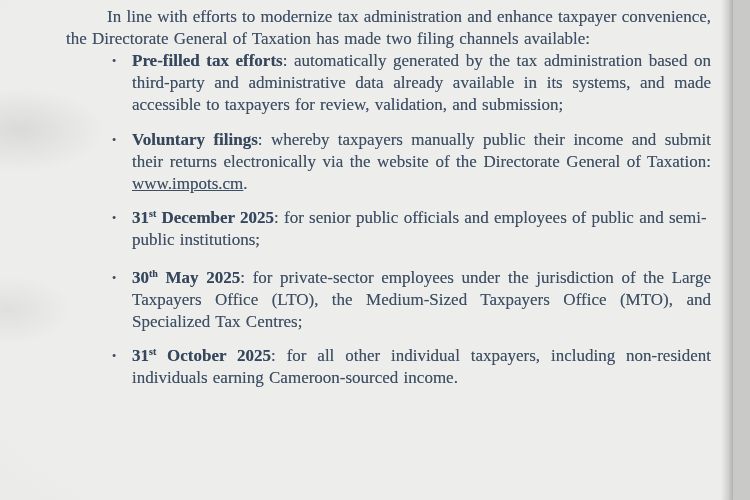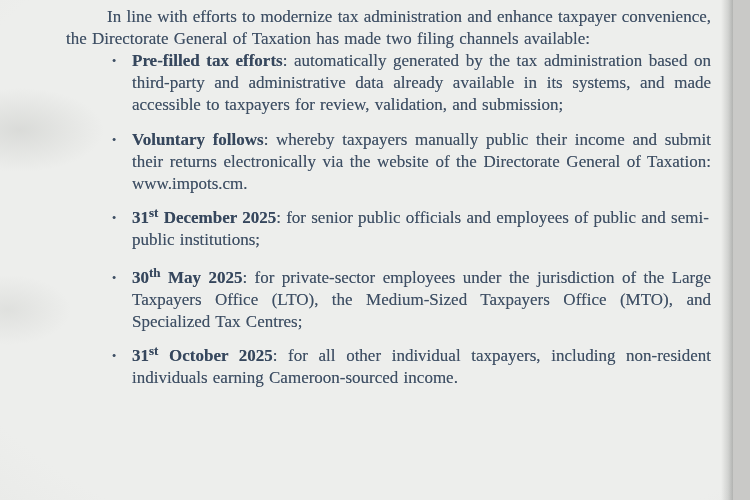--- a/index.html
+++ b/index.html
@@ -34,39 +34,39 @@
   .bullet-item.no-justify{text-align:left;}
   .bullet-item .marker{
     position:absolute;left:46px;top:3px;font-size:12px;line-height:16px;
   }
   .mbA{margin-bottom:13px;}
   .mbB{margin-bottom:12px;}
   .mbC{margin-bottom:16px;}
   .mbD{margin-bottom:12px;}
   .mbE{margin-bottom:8px;}
   .lead{font-weight:bold;color:#36475d;}
-  sup.ord{font-size:13px;line-height:0;vertical-align:6px;font-weight:bold;}
-  a.doc-link{color:inherit;cursor:pointer;}
+  sup.ord{font-size:10px;line-height:0;vertical-align:6px;font-weight:bold;}
+  a.doc-link{color:inherit;text-decoration:underline;cursor:pointer;}
 </style>
 </head>
 <body>
 
 <div class="page">
   <div class="content">
 
     <p class="para indent1 mb1">In line with efforts to modernize tax administration and enhance taxpayer convenience, the Directorate General of Taxation has made two filing channels available:</p>
 
     <div>
       <div class="bullet-item mbA">
         <span class="marker">•</span>
         <span class="lead">Pre-filled tax efforts</span><span>: automatically generated by the tax administration based on third-party and administrative data already available in its systems, and made accessible to taxpayers for review, validation, and submission;</span>
       </div>
       <div class="bullet-item mbB">
         <span class="marker">•</span>
-        <span class="lead">Voluntary follows</span><span>: whereby taxpayers manually public their income and submit their returns electronically via the website of the Directorate General of Taxation: </span><a class="doc-link">www.impots.cm</a><span>.</span>
+        <span class="lead">Voluntary filings</span><span>: whereby taxpayers manually public their income and submit their returns electronically via the website of the Directorate General of Taxation: </span><a class="doc-link">www.impots.cm</a><span>.</span>
       </div>
     </div>
 
 
     <div>
       <div class="bullet-item no-justify mbC">
         <span class="marker">•</span>
         <span class="lead"><span>31</span><sup class="ord">st</sup><span> December 2025</span></span><span>: for senior public officials and employees of public and semi-public institutions;</span>
       </div>
       <div class="bullet-item mbD">

